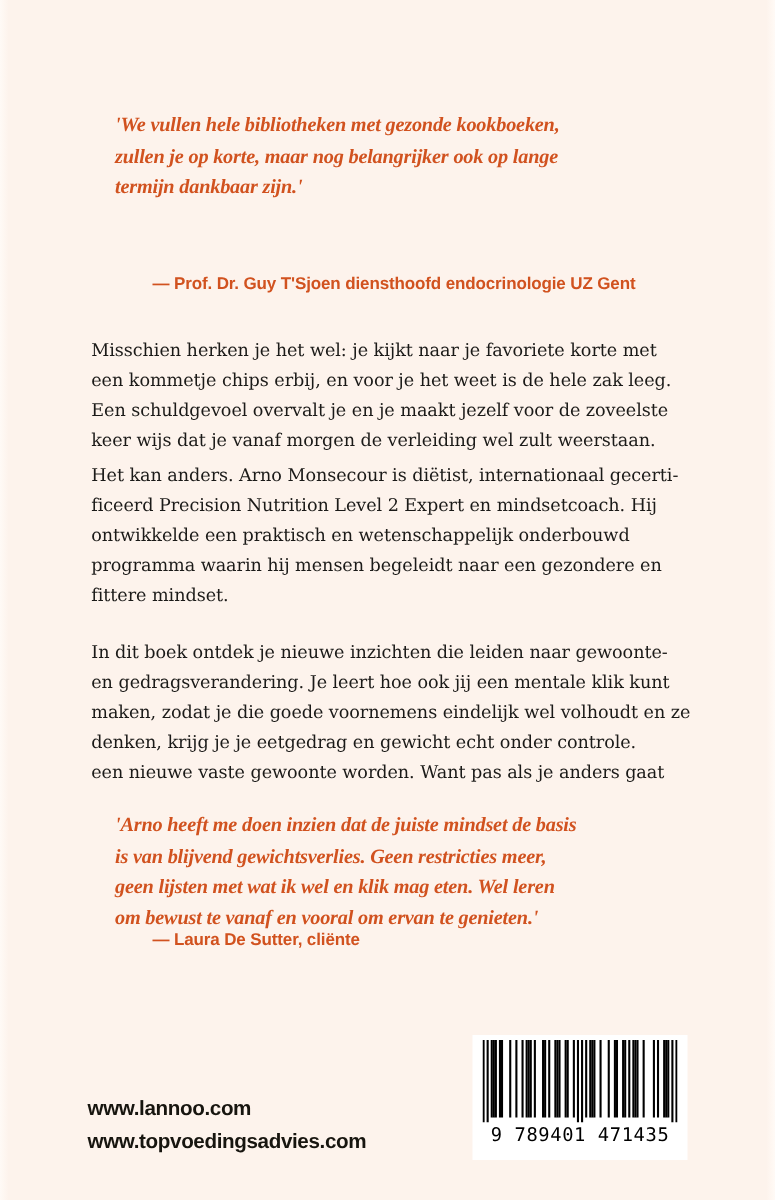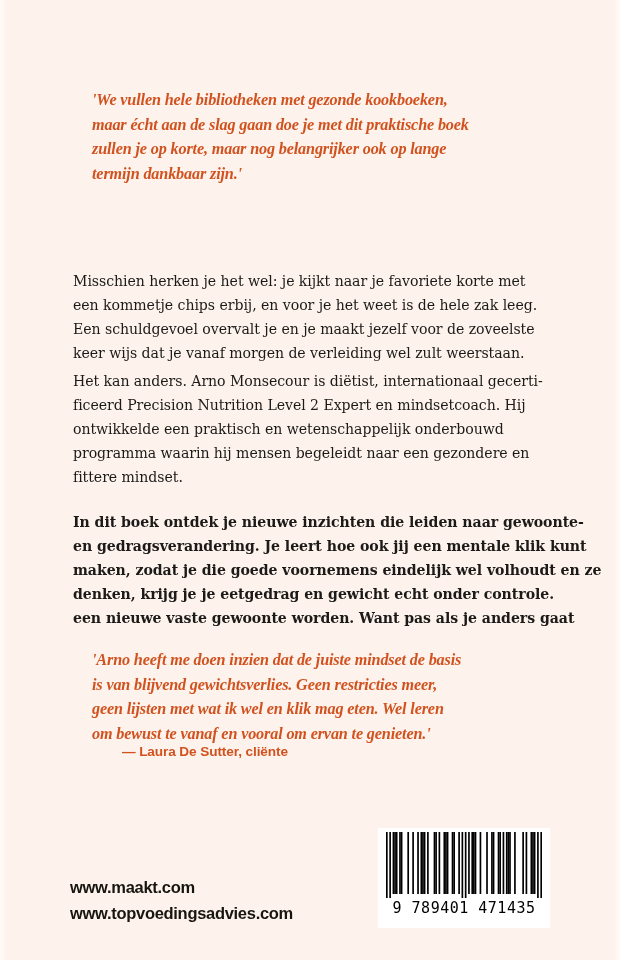--- a/index.html
+++ b/index.html
@@ -81,21 +81,21 @@
     color: #1b1a18;
     font-family: "DejaVu Serif", "Liberation Serif", serif;
     font-size: 14.1px;
     line-height: 23.9px;
     letter-spacing: -0.05px;
   }
   .para .pline { white-space: nowrap; display: block; }
 
   #para-1 { top: 270px; }
   #para-2 { top: 370px; }
-  #para-3 { top: 511px; font-weight: bold; }
+  #para-3 { top: 511px; }
 
   
   .urls {
     position: absolute;
     left: 70px;
     top: 874px;
     color: #17150f;
     font-family: "Liberation Sans", sans-serif;
     font-weight: bold;
     font-size: 16.5px;
@@ -138,24 +138,24 @@
 
 <div class="cover">
 
   <div class="edge left"></div>
   <div class="edge right"></div>
 
   <div class="content">
 
     <div class="quote" id="quote-top">
       <span class="qline">'We vullen hele bibliotheken met gezonde kookboeken,</span>
-      <span class="qline">maar écht aan de slag gaan doe je met dit praktische boek</span>
       <span class="qline">zullen je op korte, maar nog belangrijker ook op lange</span>
       <span class="qline">termijn dankbaar zijn.'</span>
     </div>
+    <div class="attrib" id="attrib-top">— Prof. Dr. Guy T'Sjoen diensthoofd endocrinologie UZ Gent</div>
 
     <div class="para" id="para-1">
       <span class="pline">Misschien herken je het wel: je kijkt naar je favoriete korte met</span>
       <span class="pline">een kommetje chips erbij, en voor je het weet is de hele zak leeg.</span>
       <span class="pline">Een schuldgevoel overvalt je en je maakt jezelf voor de zoveelste</span>
       <span class="pline">keer wijs dat je vanaf morgen de verleiding wel zult weerstaan.</span>
     </div>
 
     <div class="para" id="para-2">
       <span class="pline">Het kan anders. Arno Monsecour is diëtist, internationaal gecerti-</span>
@@ -175,21 +175,21 @@
 
     <div class="quote" id="quote-bottom">
       <span class="qline">'Arno heeft me doen inzien dat de juiste mindset de basis</span>
       <span class="qline">is van blijvend gewichtsverlies. Geen restricties meer,</span>
       <span class="qline">geen lijsten met wat ik wel en klik mag eten. Wel leren</span>
       <span class="qline">om bewust te vanaf en vooral om ervan te genieten.'</span>
     </div>
     <div class="attrib" id="attrib-bottom">— Laura De Sutter, cliënte</div>
 
     <div class="urls">
-      <span class="url">www.maakt.com</span>
+      <span class="url">www.lannoo.com</span>
       <span class="url">www.topvoedingsadvies.com</span>
     </div>
 
     <div class="barcode-block">
       <svg class="barcode-bars" id="barcode-svg" viewBox="0 0 156 66" preserveAspectRatio="none">
           <rect x="0.000" y="0" width="1.675" height="66" fill="#000"></rect>
           <rect x="3.284" y="0" width="1.675" height="66" fill="#000"></rect>
           <rect x="6.568" y="0" width="1.675" height="62" fill="#000"></rect>
           <rect x="8.211" y="0" width="1.675" height="62" fill="#000"></rect>
           <rect x="9.853" y="0" width="1.675" height="62" fill="#000"></rect>

